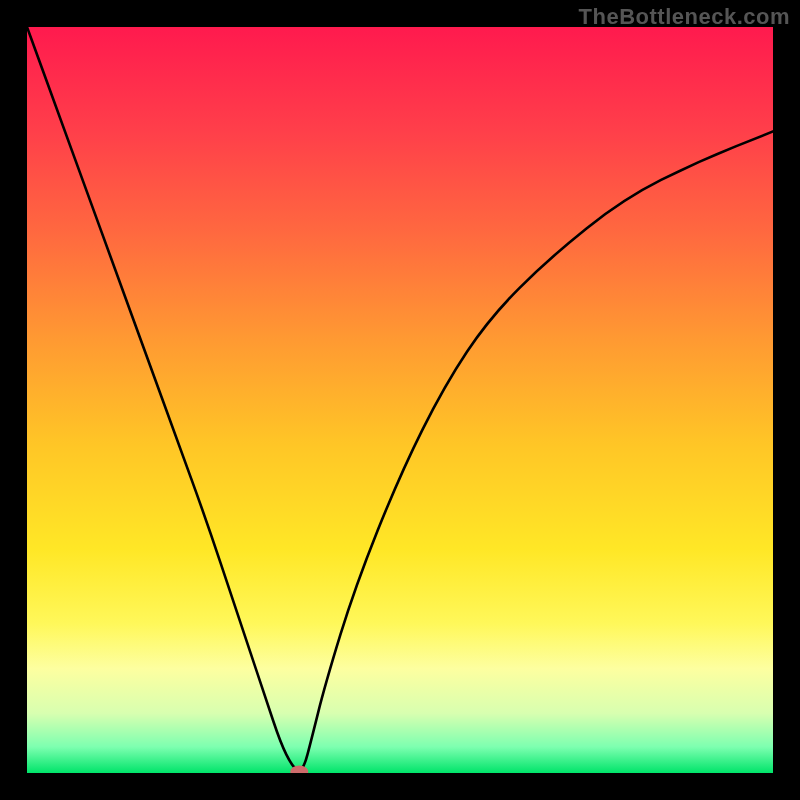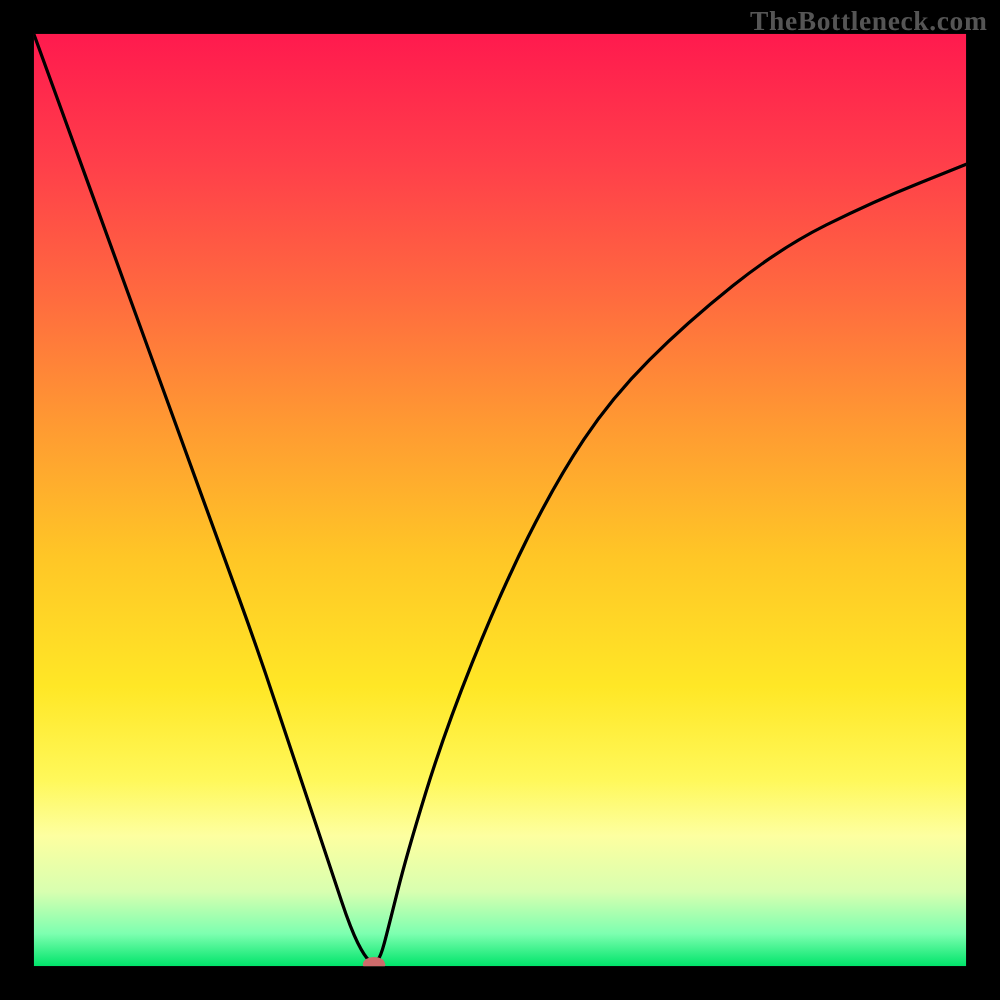--- a/index.html
+++ b/index.html
@@ -20,21 +20,20 @@
   .watermark {
     position: absolute;
     top: 4px;
     right: 10px;
     color: #555;
     font-size: 22px;
     font-weight: 600;
     letter-spacing: 0.5px;
     z-index: 30;
     user-select: none;
-    font-family: Liberation Serif, serif;
   }
   .plot-wrap {
     position: absolute;
     left: 27px;
     top: 27px;
     width: 746px;
     height: 746px;
   }
   svg { display: block; }
 </style>

